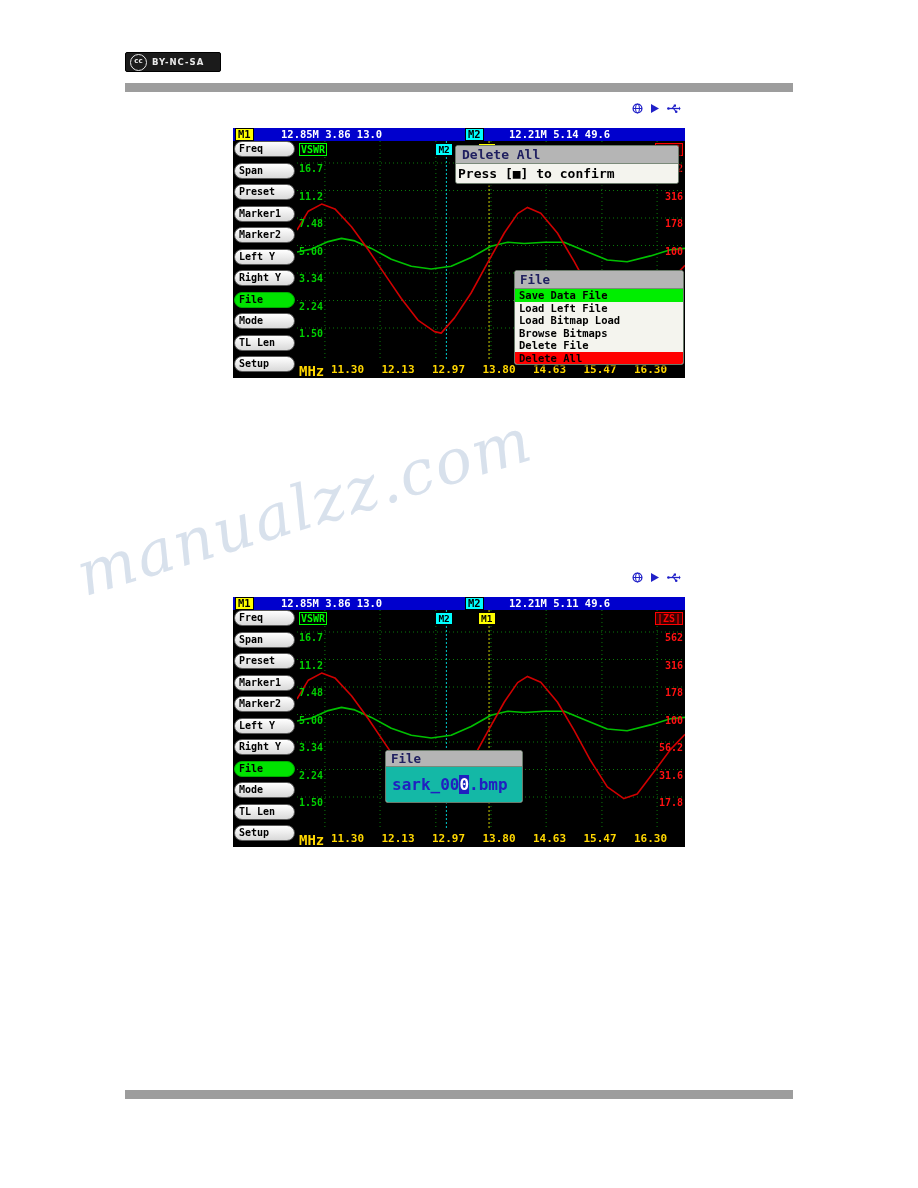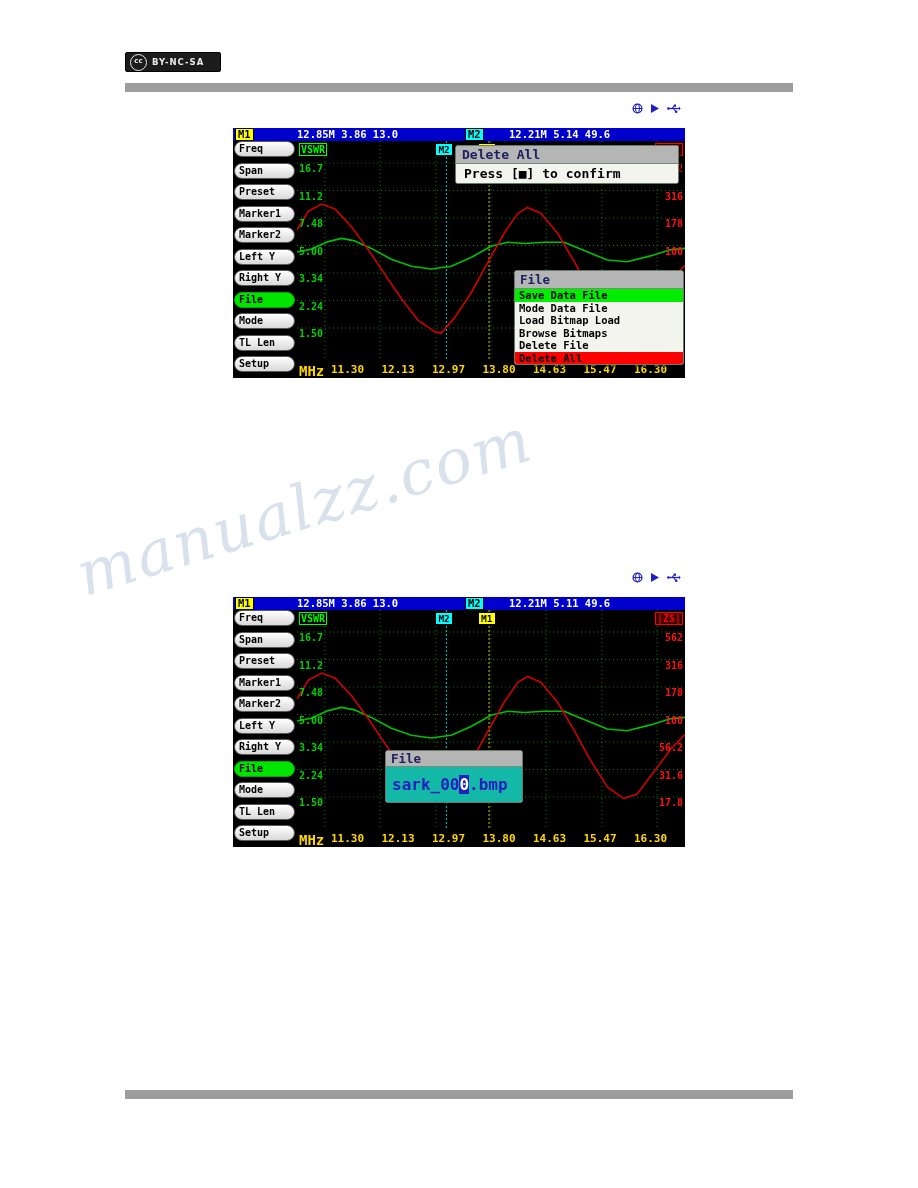--- a/index.html
+++ b/index.html
@@ -67,21 +67,21 @@
     background:#0000cd;color:#fff;font-size:10.5px;font-weight:bold;
     line-height:13px;white-space:pre;
   }
   .mtag{
     display:inline-block;padding:0 2px;color:#000;font-weight:bold;
     border:1px solid #000;line-height:11px;
   }
   .mtag-y{background:#ffff00;}
   .mtag-c{background:#00ffff;}
   .mbar .seg1{position:absolute;left:2px;top:0;}
-  .mbar .v1{position:absolute;left:64px;top:0;}
+  .mbar .v1{position:absolute;left:48px;top:0;}
   .mbar .seg2{position:absolute;left:232px;top:0;}
   .mbar .v2{position:absolute;left:276px;top:0;}
 
   
   .btncol{position:absolute;left:0;top:40px;width:64px;height:237px;background:#000;}
   .skbtn{
     position:absolute;left:1px;width:61px;height:16px;
     background:linear-gradient(#ffffff,#d9d9d9);
     border:1px solid #5a5a5a;border-radius:8px;
     color:#000;font-size:10px;font-weight:bold;line-height:14px;
@@ -130,21 +130,21 @@
     background:#f0f0e8;border:1px solid #6a7a6a;border-radius:3px;
     box-shadow:2px 2px 0 rgba(0,0,0,.5);
     font-family:"DejaVu Sans Mono",monospace;
     overflow:hidden;
   }
   .popup-title{
     background:#b5b5b5;color:#202060;font-weight:bold;font-size:13px;
     padding:1px 6px;border-bottom:1px solid #7a8a7a;
   }
   .popup-body{
-    background:#f4f4ee;color:#000;font-weight:bold;font-size:13px;padding:2px 8px;
+    background:#f4f4ee;color:#000;font-weight:bold;font-size:13px;padding:2px 2px;
   }
   
   .confirm{left:222px;top:44px;width:222px;}
   
   .filemenu{left:281px;top:169px;width:168px;}
   .filemenu .popup-title{font-size:12.5px;padding:1px 5px;}
   .fm-item{
     font-size:10.5px;font-weight:bold;color:#000;
     padding:0 4px;line-height:12.5px;background:#f4f4ee;white-space:nowrap;
   }
@@ -273,21 +273,21 @@
 
   <div class="popup confirm">
     <div class="popup-title">Delete All</div>
     <div class="popup-body">Press [■] to confirm</div>
   </div>
 
   <div class="popup filemenu">
     <div class="popup-title">File</div>
     <div id="fm0">
         <div class="fm-item sel-green">Save Data File</div>
-        <div class="fm-item">Mode Data File</div>
+        <div class="fm-item">Load Left File</div>
         <div class="fm-item">Load Bitmap Load</div>
         <div class="fm-item">Browse Bitmaps</div>
         <div class="fm-item">Delete File</div>
         <div class="fm-item sel-red">Delete All</div>
       </div>
   </div>
 </div>
 
 <div class="device dev2">
 

